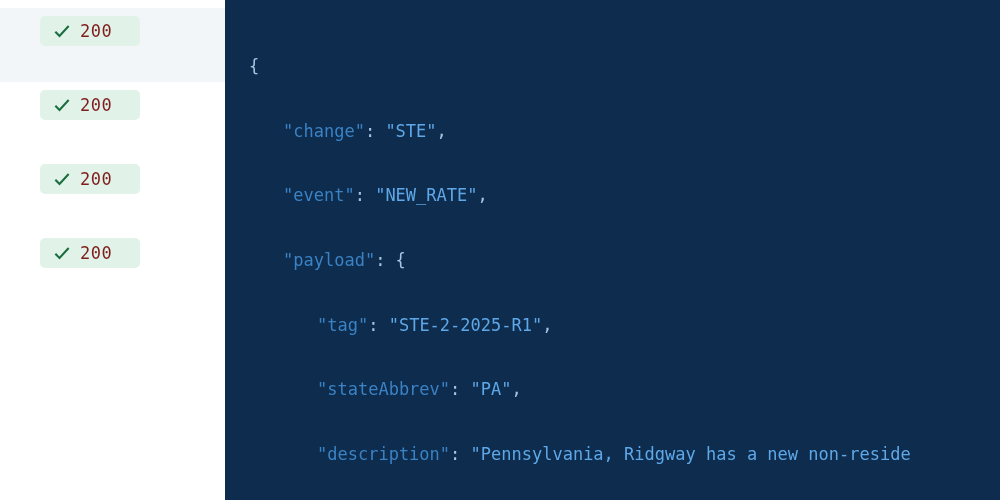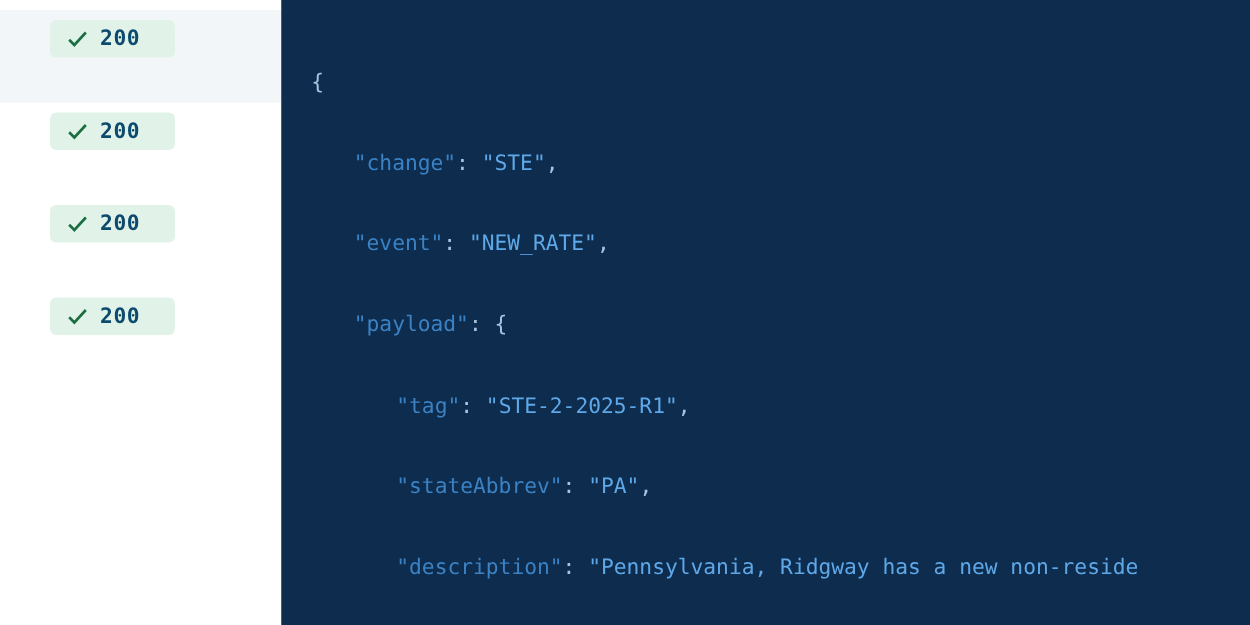--- a/index.html
+++ b/index.html
@@ -39,23 +39,23 @@
     flex-shrink: 0;
   }
   .check-icon svg {
     width: 100%;
     height: 100%;
     stroke: #1a6e3f;
     stroke-width: 2.5;
     fill: none;
   }
   .status-code {
-    color: #0c4a6e;
+    color: #7f1d1d;
     font-size: 17px;
-    font-weight: 700;
+    font-weight: 400;
     letter-spacing: 0.5px;
   }
   .code-panel {
     flex: 1;
     background: #0d2c4e;
     padding: 18px 0 0 24px;
     font-size: 17px;
     line-height: 1.9;
     overflow: hidden;
     white-space: pre;

